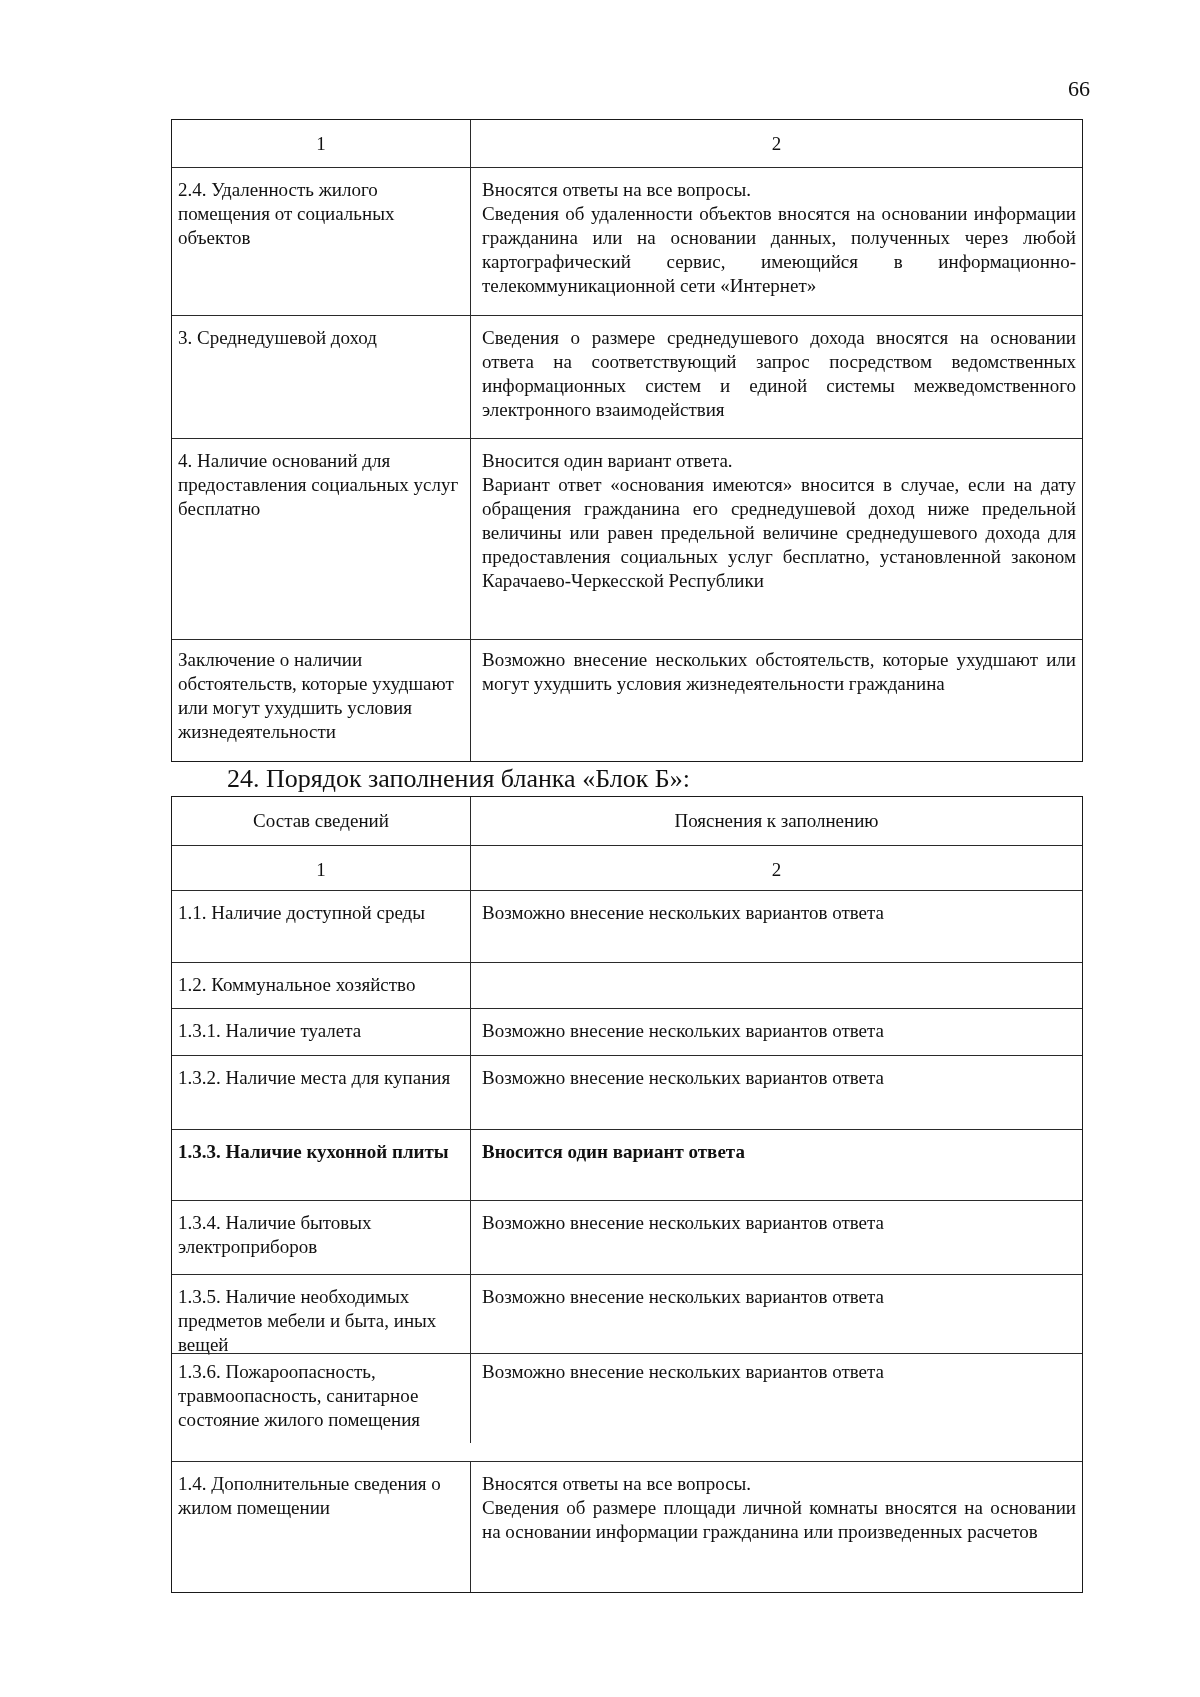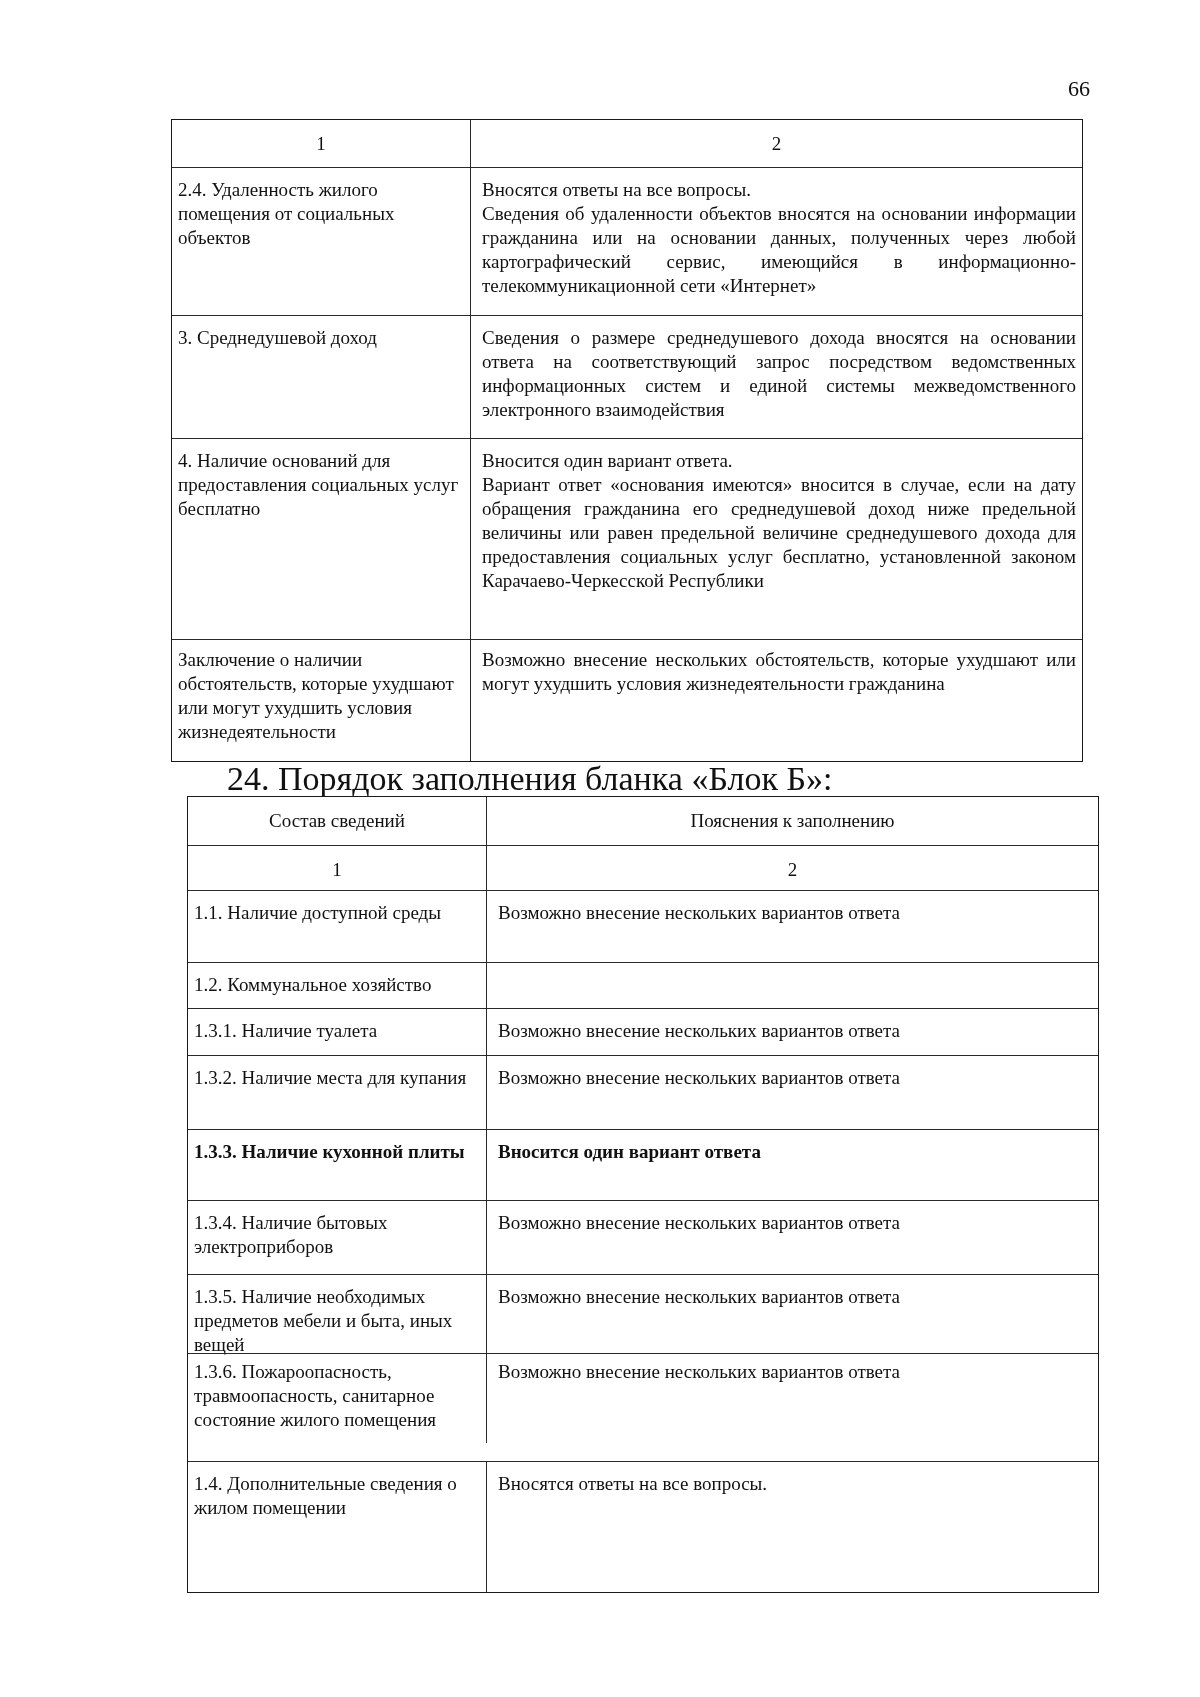--- a/index.html
+++ b/index.html
@@ -67,21 +67,21 @@
       padding-right: 0;
     }
     .cell.head {
       padding-top: 12px;
     }
     .para { display: block; }
     .section-heading {
       position: absolute;
       left: 227px;
       top: 764px;
-      font-size: 34px;
+      font-size: 26px;
       line-height: 30px;
       white-space: nowrap;
     }
   </style>
 </head>
 <body>
 
 <div class="page-number">66</div>
 
 <div class="doc-table" style="top:119px; height:643px;">
@@ -117,21 +117,21 @@
   <div class="row" style="top:519px; height:122px;">
     <div class="cell c1" style="padding-top:8px;">Заключение о наличии обстоятельств, которые ухудшают или могут ухудшить условия жизнедеятельности</div>
     <div class="cell c2" style="padding-top:8px;">
       <span class="para">Возможно внесение нескольких обстоятельств, которые ухудшают или могут ухудшить условия жизнедеятельности гражданина</span>
     </div>
   </div>
 </div>
 
 <div class="section-heading">24. Порядок заполнения бланка «Блок Б»:</div>
 
-<div class="doc-table" style="top:796px; height:797px;margin-left:16px;">
+<div class="doc-table" style="top:796px; height:797px;">
 
   <div class="row first" style="top:0; height:48px;">
     <div class="cell c1 center head">Состав сведений</div>
     <div class="cell c2 center head">Пояснения к заполнению</div>
   </div>
 
   <div class="row" style="top:48px; height:45px;">
     <div class="cell c1 center head">1</div>
     <div class="cell c2 center head">2</div>
   </div>
@@ -186,15 +186,16 @@
     <div class="cell c1" style="padding-top:6px;">1.3.6. Пожароопасность, травмоопасность, санитарное состояние жилого помещения</div>
     <div class="cell c2" style="padding-top:6px;">
       <span class="para">Возможно внесение нескольких вариантов ответа</span>
     </div>
   </div>
 
   <div class="row" style="top:664px; height:131px;font-family:Liberation Serif, serif;">
     <div class="cell c1">1.4. Дополнительные сведения о жилом помещении</div>
     <div class="cell c2">
       <span class="para">Вносятся ответы на все вопросы.</span>
+      <span class="para">Сведения об размере площади личной комнаты вносятся на основании на основании информации гражданина или произведенных расчетов</span>
     </div>
   </div>
 </div>
 
 </body></html>

